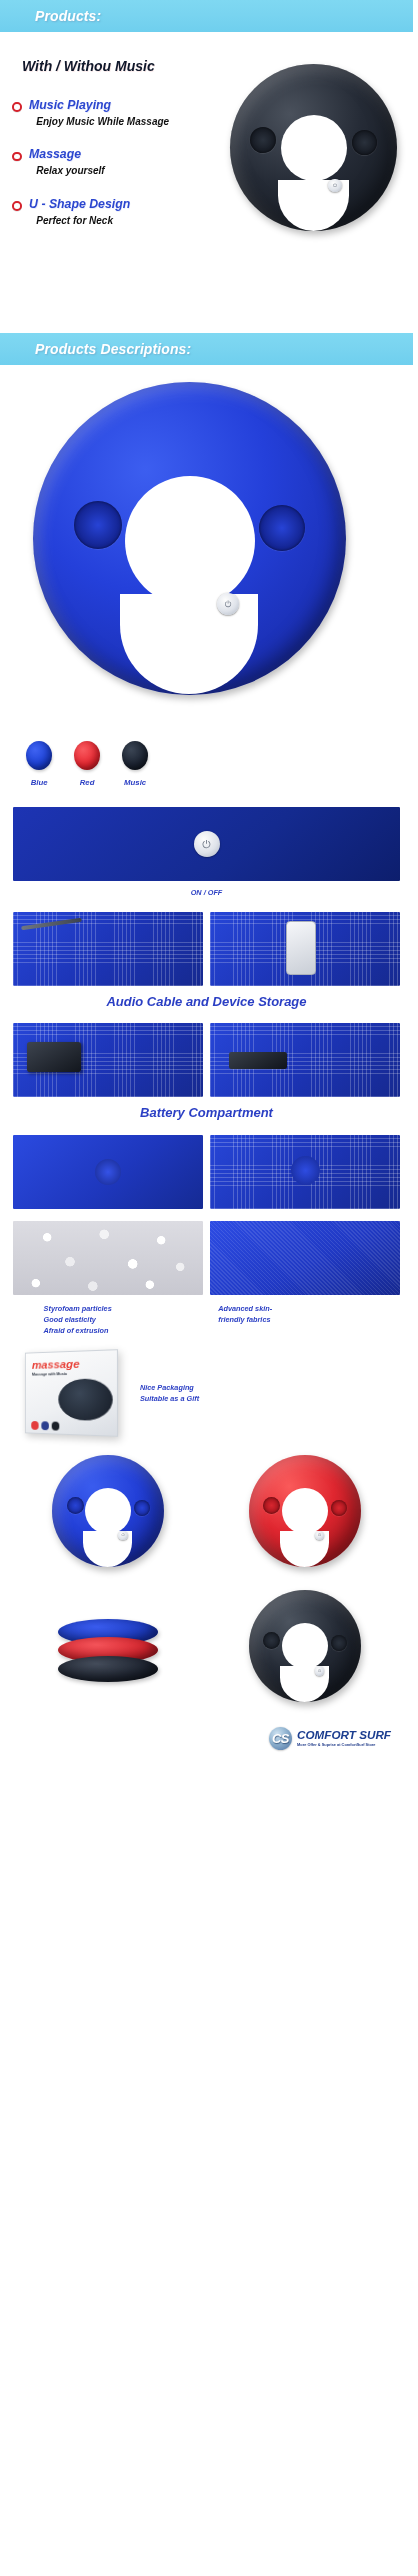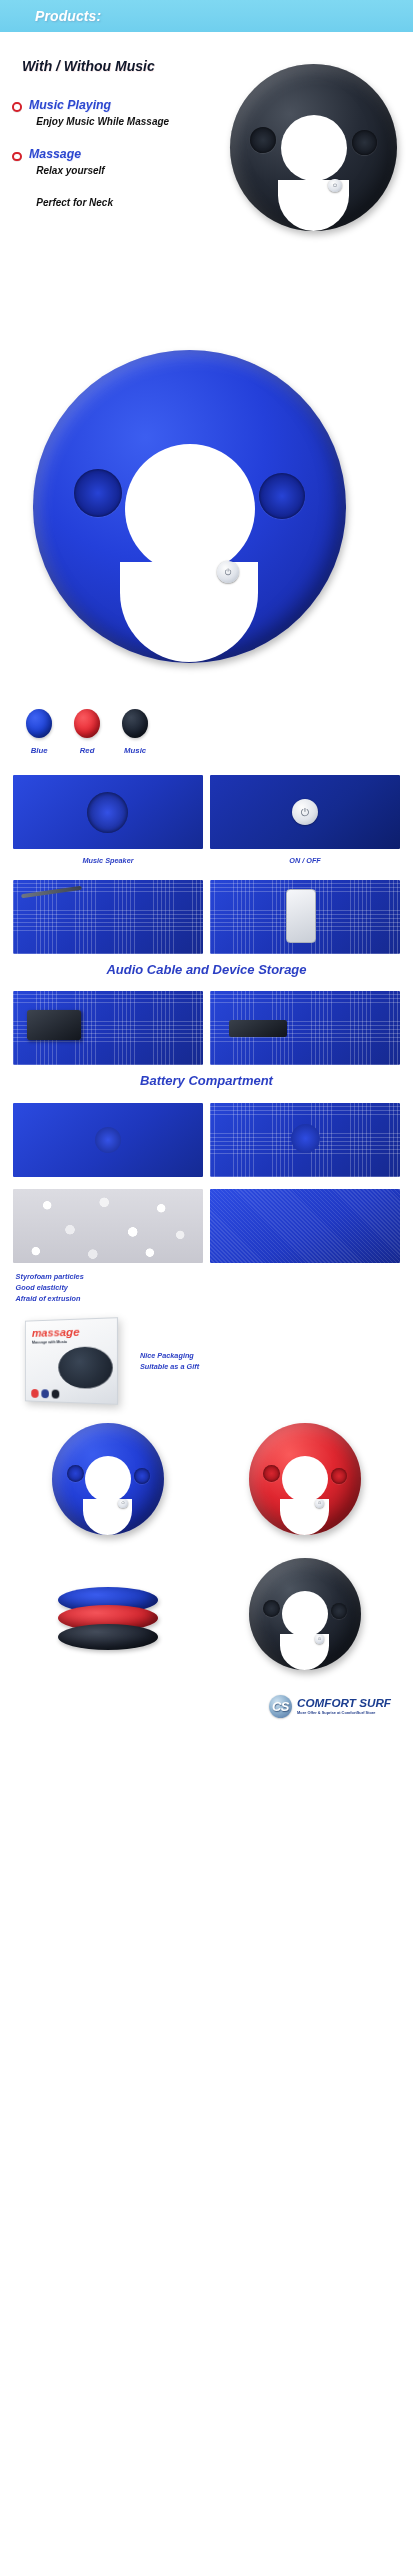--- a/index.html
+++ b/index.html
@@ -250,20 +250,24 @@
 
       <div class="feature">
         <div class="feature-head">
           <div class="ring"></div>
           <div class="feature-title">Massage</div>
         </div>
         <div class="feature-desc">Relax yourself</div>
       </div>
 
       <div class="feature">
+        <div class="feature-head">
+          <div class="ring"></div>
+          <div class="feature-title">U - Shape Design</div>
+        </div>
         <div class="feature-desc">Perfect for Neck</div>
       </div>
     </div>
 
     <div class="hero-pillow">
       <div class="pillow" style="width:167px;height:167px;
            background:radial-gradient(circle at 36% 30%, #4a515c 0%, #252b36 45%, #0e1219 100%);">
         <div class="gap" style="width:71px;height:51px;left:48px;top:116px;border-radius:0 0 36px 36px;"></div>
         <div style="position:absolute;width:66px;height:66px;left:51px;top:51px;border-radius:50%;
              background:#ffffff;"></div>
@@ -271,20 +275,23 @@
              background:radial-gradient(circle,#2a313c 0%,#13171f 75%);"></div>
         <div class="spk" style="width:24.6px;height:24.6px;left:122px;top:66px;
              background:radial-gradient(circle,#2a313c 0%,#13171f 75%);"></div>
         <div class="pwr" style="width:13.4px;height:13.4px;left:98px;top:115px;">
           <span>⏻</span>
         </div>
       </div>
     </div>
   </div>
 
+  <div class="banner">
+    <div class="banner-text">Products Descriptions:</div>
+  </div>
 
   <div class="big-wrap">
     <div style="position:absolute;left:33px;top:17px;">
       <div class="pillow" style="width:313px;height:313px;
            background:radial-gradient(circle at 36% 28%, #3c5ef0 0%, #2440da 40%, #132397 100%);">
         <div style="position:absolute;width:130px;height:130px;left:92px;top:94px;border-radius:50%;
              background:#ffffff;"></div>
         <div class="gap" style="width:138px;height:100px;left:87px;top:212px;border-radius:0 0 69px 69px;"></div>
         <div class="spk" style="width:48px;height:48px;left:41px;top:119px;
              background:radial-gradient(circle,#2743d6 0%,#101f86 75%);"></div>
@@ -307,28 +314,20 @@
       <div class="sw-label">Red</div>
     </div>
     <div class="sw-item">
       <div class="sw-dot" style="background:radial-gradient(circle at 35% 30%,#3b4554,#1a2230 60%,#070b12);"></div>
       <div class="sw-label">Music</div>
     </div>
   </div>
 
   <div class="grid2" style="margin-top:20px;">
     <div class="cellw">
-      <div class="photo plain-blue">
-        <div class="spk" style="width:41px;height:41px;left:50%;top:50%;margin:-20.7px 0 0 -20.7px;
-             background:radial-gradient(circle,#3451e6 0%,#16288f 80%);
-             box-shadow:inset 0 0 5.6px rgba(0,0,0,.6);"></div>
-      </div>
-      <div class="cap">Music Speaker</div>
-    </div>
-    <div class="cellw">
       <div class="photo deep-blue">
         <div class="pwr" style="width:26px;height:26px;left:50%;top:50%;margin:-13px 0 0 -13px;">
           <span style="font-size:10.6px;">⏻</span>
         </div>
       </div>
       <div class="cap">ON / OFF</div>
     </div>
   </div>
 
   <div class="grid2">
@@ -374,28 +373,32 @@
       <div class="photo mesh">
         <div style="position:absolute;left:50%;top:48%;width:29px;height:29px;margin:-14.5px 0 0 -14.5px;
              border-radius:50%;background:radial-gradient(circle,#2e4ce2,#142790);"></div>
       </div>
     </div>
   </div>
 
   <div class="grid2" style="margin-top:12.3px;">
     <div class="cellw">
       <div class="photo foam"></div>
-      <div class="cap-left" style="margin-top:7.8px;padding-left:2.2px;">
+      <div class="cap-left" style="margin-top:7.8px;padding-left:2.2px;margin-left:28px;">
         <div>Styrofoam particles</div>
         <div>Good elasticity</div>
         <div>Afraid of extrusion</div>
       </div>
     </div>
     <div class="cellw">
       <div class="photo fabric"></div>
+      <div class="cap-left" style="margin-top:7.8px;padding-left:7.8px;">
+        <div>Advanced skin-</div>
+        <div>friendly fabrics</div>
+      </div>
     </div>
   </div>
 
   <div class="pkg-row">
     <div style="flex:0 0 112px;display:flex;justify-content:center;">
       <div class="pkgbox">
         <div class="pkg-brand">massage</div>
         <div class="pkg-sub">Massage with Music</div>
         <div class="pkg-img"></div>
         <div class="pkg-chips">

